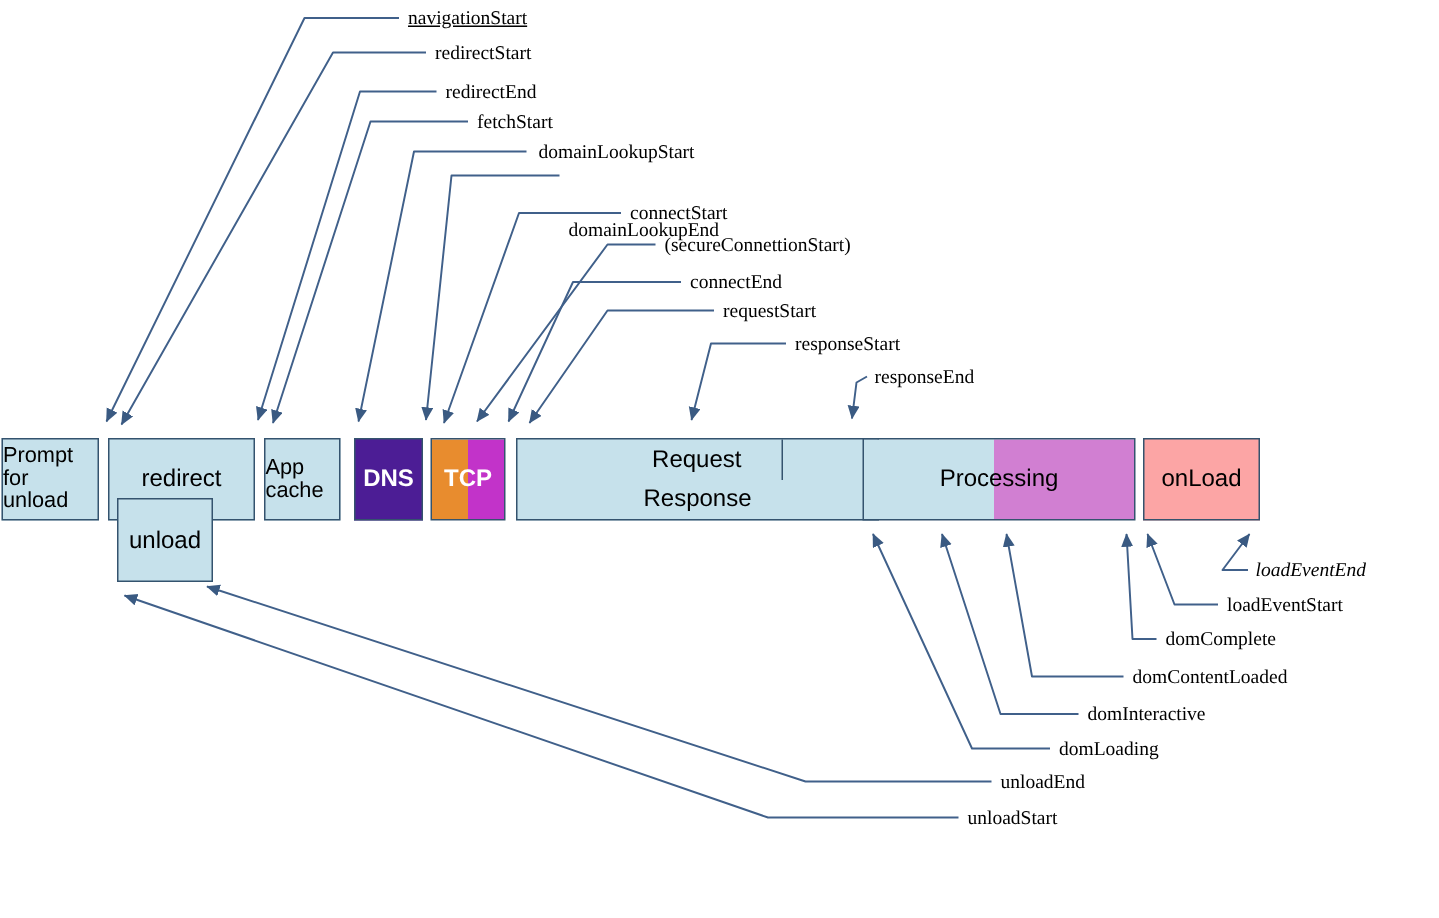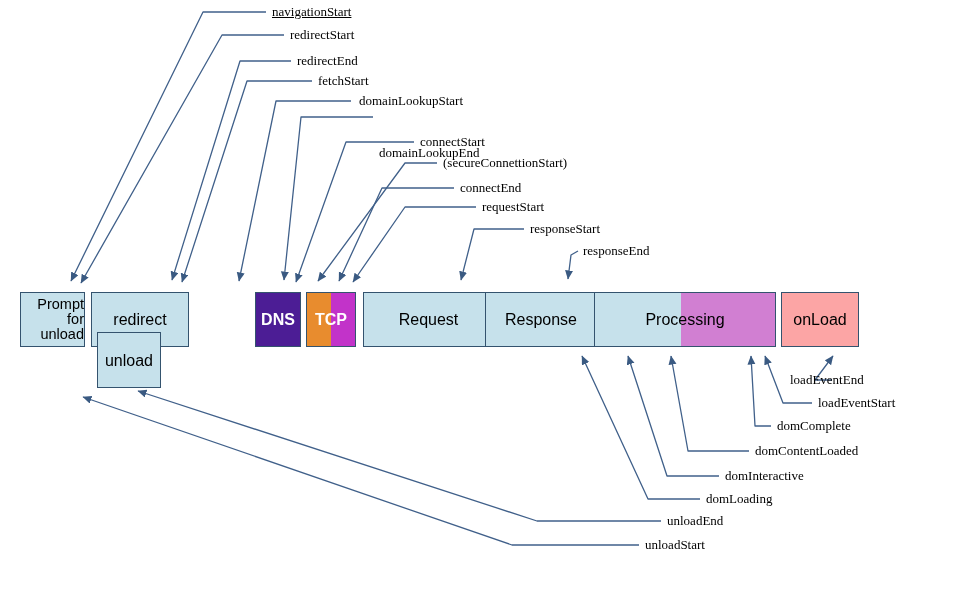--- a/index.html
+++ b/index.html
@@ -10,26 +10,25 @@
     overflow:hidden;
     font-family:"Liberation Sans",sans-serif;
   }
   
   .box{
     position:absolute;
     box-sizing:border-box;
     border:1.5px solid #34536e;
     background:#c6e1eb;
     display:flex;align-items:center;justify-content:center;
-    text-align:right;
+    text-align:left;
     color:#000;
     font-size:16px;
     line-height:17px;
     z-index:1;
-    margin-left:19px;
   }
   .box.wrap{font-size:14.5px;line-height:15px;}
   .box.dns{background:#4c1d95;color:#fff;font-weight:600;}
   .box.tcp{background:linear-gradient(90deg,#e88c2e 0 50%,#c233c9 50% 100%);color:#fff;font-weight:600;}
   .box.processing{background:linear-gradient(90deg,#c6e1eb 0 48%,#d17fd2 48% 100%);}
   .box.onload{background:#fca5a5;}
   .box.unload{z-index:3;justify-content:center;}
   .box.reqresp{padding:0;}
   .box.reqresp .cell{
     height:100%;display:flex;align-items:center;justify-content:center;
@@ -88,26 +87,27 @@
       <polyline points="639,545 512,545 83,397" marker-end="url(#ah)"></polyline>
     </g>
   </svg>
 
   <div class="box wrap" style="left:1px;top:292px;width:65px;height:55px;">Prompt for unload</div>
 
   <div class="box" style="left:72px;top:292px;width:98px;height:55px;">redirect</div>
 
   <div class="box unload" style="left:78px;top:332px;width:64px;height:56px;">unload</div>
 
+  <div class="box wrap" style="left:176px;top:292px;width:51px;height:55px;">App cache</div>
 
   <div class="box dns" style="left:236px;top:292px;width:46px;height:55px;">DNS</div>
 
   <div class="box tcp" style="left:287px;top:292px;width:50px;height:55px;">TCP</div>
 
-  <div class="box reqresp" style="left:344px;top:292px;width:242px;height:55px;">
+  <div class="box reqresp" style="left:344px;top:292px;width:242px;height:55px;flex-direction:column;">
     <div class="cell first" style="width:113px;">Request</div>
     <div class="cell" style="width:110px;">Response</div>
   </div>
 
   <div class="box processing" style="left:575px;top:292px;width:182px;height:55px;">Processing</div>
 
   <div class="box onload" style="left:762px;top:292px;width:78px;height:55px;">onLoad</div>
 
   <div class="lbl" style="left:272px;top:12px;text-decoration:underline;">navigationStart</div>
   <div class="lbl" style="left:290px;top:35px;">redirectStart</div>
@@ -115,21 +115,21 @@
   <div class="lbl" style="left:318px;top:81px;">fetchStart</div>
   <div class="lbl" style="left:359px;top:101px;">domainLookupStart</div>
   <div class="lbl" style="left:379px;top:117px;margin-top:36px;">domainLookupEnd</div>
   <div class="lbl" style="left:420px;top:142px;">connectStart</div>
   <div class="lbl" style="left:443px;top:163px;">(secureConnettionStart)</div>
   <div class="lbl" style="left:460px;top:188px;">connectEnd</div>
   <div class="lbl" style="left:482px;top:207px;">requestStart</div>
   <div class="lbl" style="left:530px;top:229px;">responseStart</div>
   <div class="lbl" style="left:583px;top:251px;">responseEnd</div>
 
-  <div class="lbl" style="left:790px;top:380px;">loadEventEnd</div>
+  <div class="lbl" style="left:837px;top:380px;font-style:italic;">loadEventEnd</div>
   <div class="lbl" style="left:818px;top:403px;">loadEventStart</div>
   <div class="lbl" style="left:777px;top:426px;">domComplete</div>
   <div class="lbl" style="left:755px;top:451px;">domContentLoaded</div>
   <div class="lbl" style="left:725px;top:476px;">domInteractive</div>
   <div class="lbl" style="left:706px;top:499px;">domLoading</div>
   <div class="lbl" style="left:667px;top:521px;">unloadEnd</div>
   <div class="lbl" style="left:645px;top:545px;">unloadStart</div>
 
 </div>
 

